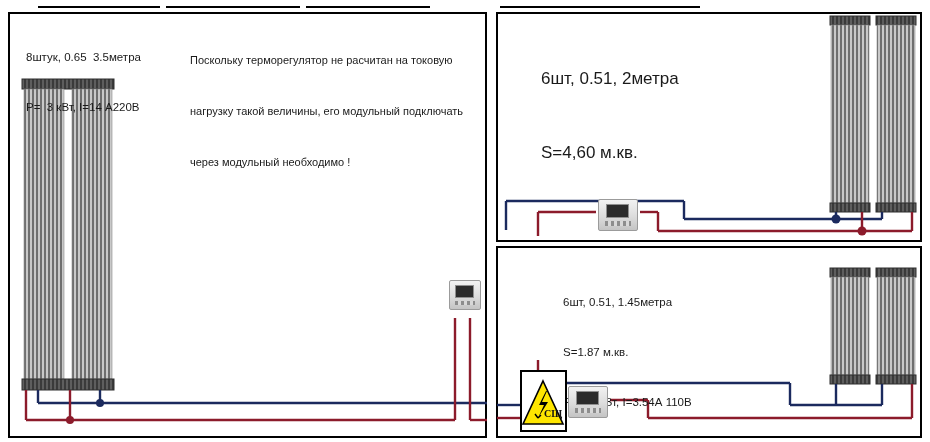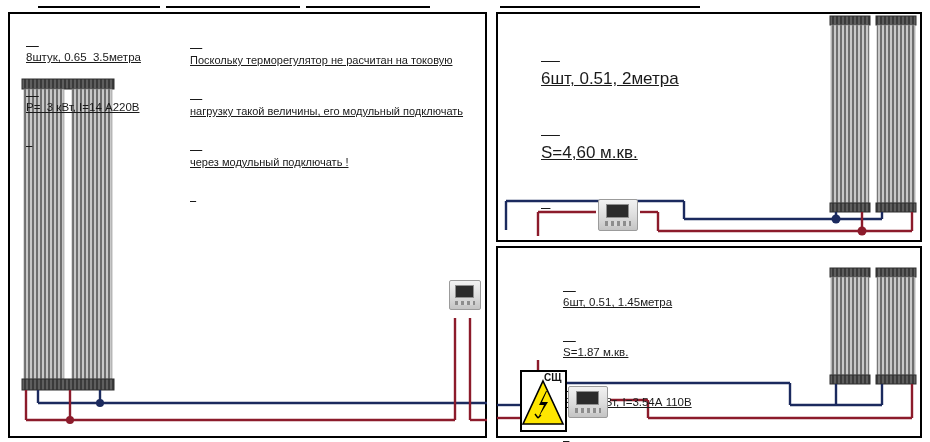--- a/index.html
+++ b/index.html
@@ -23,21 +23,20 @@
     top: 0;
     width: 930px;
     height: 442px;
   }
   .note {
     position: absolute;
     font-family: "Liberation Sans", sans-serif;
     color: #1a1a1a;
     white-space: pre;
     line-height: 1.45;
-    text-decoration: underline;
   }
   .note-left-spec  { left: 26px;  top: 16px;  font-size: 11.5px; }
   .note-left-warn  { left: 190px; top: 18px;  font-size: 11px; line-height: 1.55; }
   .note-tr-spec    { left: 541px; top: 18px;  font-size: 17px; }
   .note-br-spec    { left: 563px; top: 261px; font-size: 11.5px; }
   .note .ln { display: block; }
 
   
   .thermostat {
     position: absolute;
@@ -72,24 +71,25 @@
 
   
   .warnbox {
     position: absolute;
     background: #ffffff;
     border: 2px solid #000000;
     box-sizing: border-box;
   }
   .warn-label {
     position: absolute;
-    font-family: Liberation Sans, sans-serif;
+    font-family: Liberation Serif, serif;
     font-size: 10px;
     color: #111111;
     font-weight: bold;
+    margin-top: 36px;
   }
 </style>
 </head>
 <body>
 
 <div id="canvas">
 
   <svg id="svg-root" viewBox="0 0 930 442">
 
     <defs>
@@ -227,21 +227,21 @@
   </svg>
 
   <div class="note note-left-spec">
     <span class="ln">8штук, 0.65  3.5метра</span>
     <span class="ln">P=  3 кВт, I=14 А220В</span>
   </div>
 
   <div class="note note-left-warn">
     <span class="ln">Поскольку терморегулятор не расчитан на токовую</span>
     <span class="ln">нагрузку такой величины, его модульный подключать</span>
-    <span class="ln">через модульный подключать !</span>
+    <span class="ln">через модульный необходимо !</span>
   </div>
 
   <div class="note note-tr-spec">
     <span class="ln">6шт, 0.51, 2метра</span>
     <span class="ln">S=4,60 м.кв.</span>
   </div>
 
   <div class="note note-br-spec">
     <span class="ln">6шт, 0.51, 1.45метра</span>
     <span class="ln">S=1.87 м.кв.</span>

